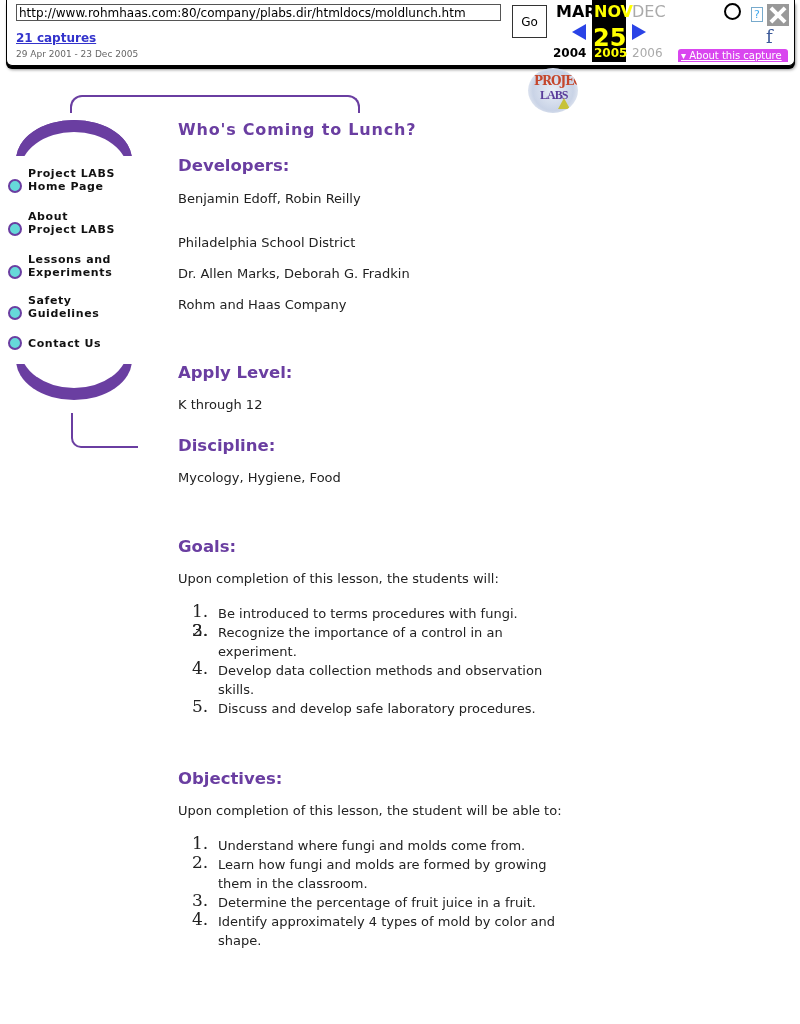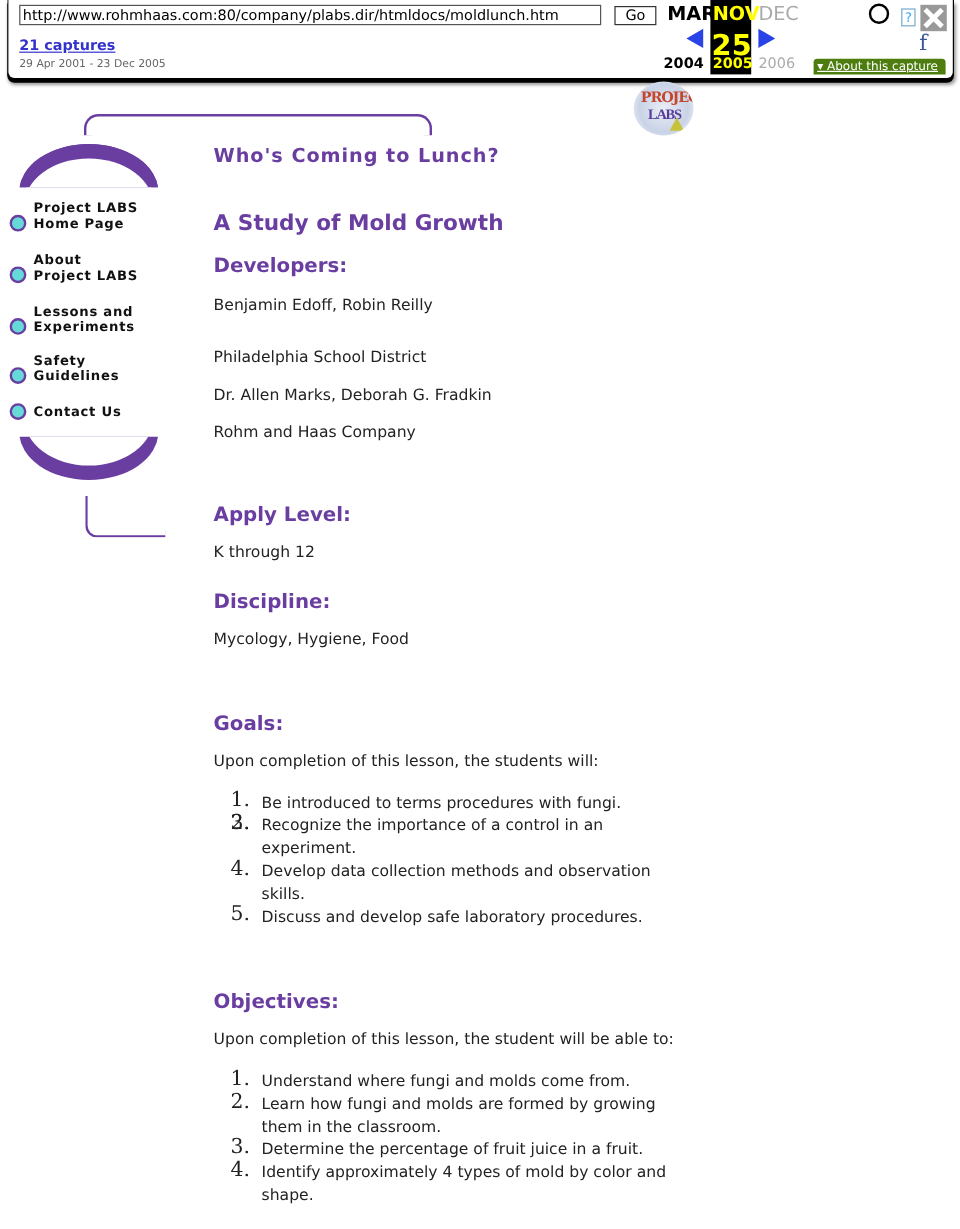--- a/index.html
+++ b/index.html
@@ -12,21 +12,21 @@
     background: #fff; border: 1px solid #000; border-top: none;
     border-radius: 0 0 6px 6px;
     box-shadow: 0 3px 0 #000, 1px 4px 3px rgba(0,0,0,0.4);
   }
   #wm-url {
     position: absolute; left: 9px; top: 4px; width: 485px; height: 17px;
     border: 1px solid #555; font-family: "DejaVu Sans", sans-serif;
     font-size: 12px; padding: 0 2px; line-height: 15px; color: #000; background: #fff;
   }
   #wm-go {
-    position: absolute; left: 505px; top: 5px; width: 35px; height: 16px;
+    position: absolute; left: 505px; top: 5px; width: 35px; height: 33px;
     border: 1px solid #333; background: #fff; font-size: 12px; line-height: 14px;
     text-align: center; color: #000; font-family: "DejaVu Sans", sans-serif;
   }
   #wm-captures {
     position: absolute; left: 9px; top: 31px; font-size: 12px; font-weight: bold;
     color: #33c; text-decoration: underline;
   }
   #wm-range { position: absolute; left: 9px; top: 49px; font-size: 9px; color: #666; }
 
   .wm-month { position: absolute; top: 2px; font-size: 16px; font-weight: bold; }
@@ -39,21 +39,21 @@
   #wm-prev-y { left: 546px; color: #000; }
   #wm-cur-y { left: 587px; color: #ff0; }
   #wm-next-y { left: 625px; color: #aaa; font-weight: normal; }
   #wm-arrow-l { position: absolute; left: 565px; top: 24px; width: 0; height: 0;
     border-top: 8px solid transparent; border-bottom: 8px solid transparent; border-right: 14px solid #2a43e6; }
   #wm-arrow-r { position: absolute; left: 625px; top: 24px; width: 0; height: 0;
     border-top: 8px solid transparent; border-bottom: 8px solid transparent; border-left: 14px solid #2a43e6; }
 
   #wm-about {
     position: absolute; left: 671px; top: 49px; width: 110px; height: 13px;
-    background: #4d7c0f; color: #fff; font-size: 10px; line-height: 13px;
+    background: #d946ef; color: #fff; font-size: 10px; line-height: 13px;
     padding-left: 3px; border-radius: 3px 3px 0 0; text-decoration: underline;
   }
   #wm-circle { position: absolute; left: 717px; top: 3px; width: 17px; height: 17px; border: 2px solid #000; border-radius: 50%; }
   #wm-help {
     position: absolute; left: 744px; top: 7px; width: 12px; height: 15px;
     border: 1px solid #7ac; color: #4ae; font-size: 11px; line-height: 13px; text-align: center;
   }
   #wm-close { position: absolute; left: 760px; top: 4px; width: 22px; height: 22px; background: #999; }
   #wm-close::before, #wm-close::after {
     content: ""; position: absolute; left: 9px; top: 1px; width: 4px; height: 20px; background: #fff;
@@ -192,21 +192,20 @@
 Guidelines</span>
   </a>
   <a class="nav-item" style="top:336px">
     <span class="nav-dot"></span>
     <span class="nav-label">Contact Us</span>
   </a>
 </nav>
 
 <main id="main">
   <div id="page-title">Who's Coming to Lunch?</div>
-  <h1 class="study">A Study of Mold Growth</h1>
 
   <h2 class="sec" style="margin-top:14px">Developers:</h2>
   <p class="t" style="margin-top:15px">Benjamin Edoff, Robin Reilly</p>
   <p class="t" style="margin-top:28px">Philadelphia School District</p>
   <p class="t" style="margin-top:15px">Dr. Allen Marks, Deborah G. Fradkin</p>
   <p class="t" style="margin-top:15px">Rohm and Haas Company</p>
 
   <h2 class="sec" style="margin-top:50px">Apply Level:</h2>
   <p class="t" style="margin-top:14px">K through 12</p>
 

